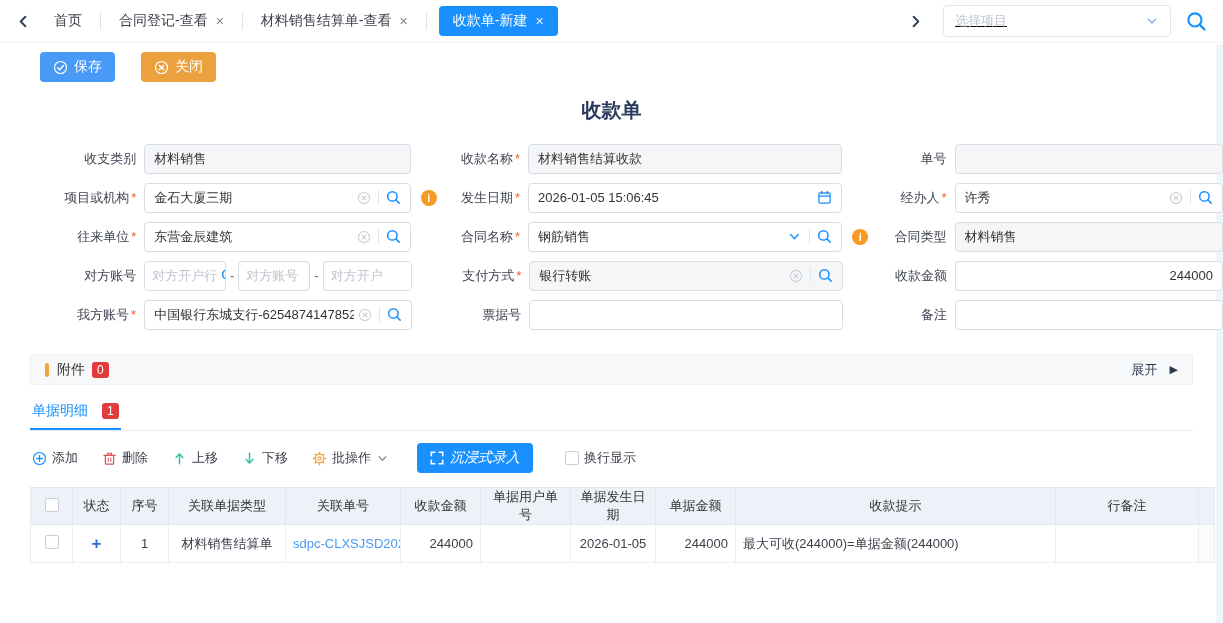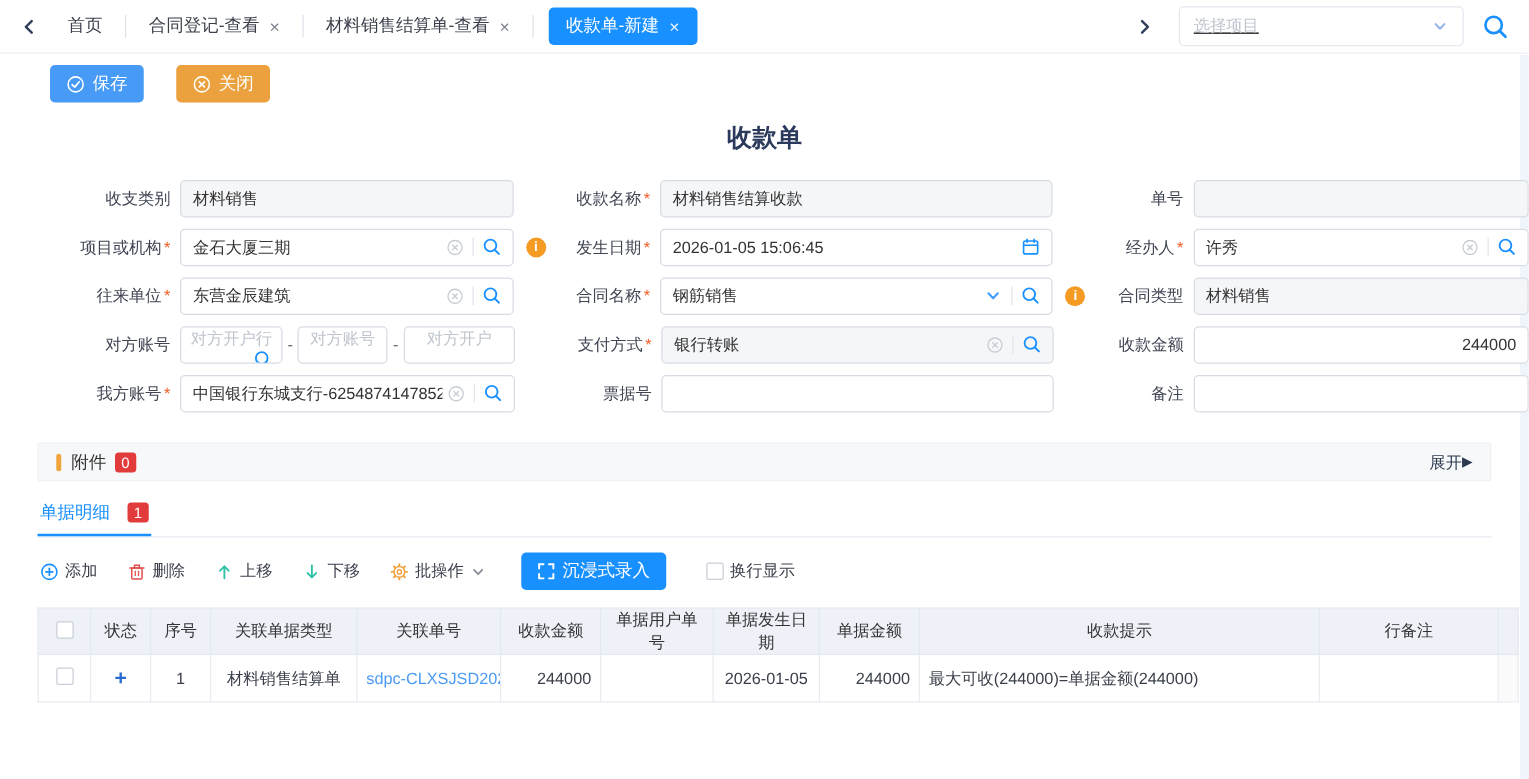--- a/index.html
+++ b/index.html
@@ -50,47 +50,47 @@
   .val { overflow:hidden; white-space:nowrap; }
   .icons { margin-left:auto; display:flex; align-items:center; gap:6px; flex:none; padding-left:4px; }
   .seg { border-left:1px solid #e1e5ec; padding-left:7px; margin-left:1px; display:flex; align-items:center; }
   .ic-clear { color:#c8ccd4; } .ic-q { color:#1890ff; } .ic-chev { color:#409eff; } .ic-cal { color:#1890ff; }
   .info { position:absolute; right:-26px; top:50%; transform:translateY(-50%); width:16px; height:16px;
     border-radius:50%; background:#f59a23; color:#fff; font-size:11px; font-weight:bold;
     display:flex; align-items:center; justify-content:center; cursor:pointer; }
   .amount { justify-content:flex-end; }
   .bankrow { display:flex; align-items:center; width:100%; }
   .mini { height:30px; border:1px solid #d8dce4; border-radius:4px; background:#fff;
-    display:flex; align-items:center; padding:0 7px; font-size:13px; overflow:hidden; white-space:nowrap;flex-direction:column; }
+    display:flex; align-items:center; padding:0 7px; font-size:13px; overflow:hidden; white-space:nowrap; }
   .mini .ph, .ph { color:#bfc4cd; }
   .dash { color:#666; margin:0 4px; font-size:13px; }
 
   
   .abar { margin:20px 30px 0 30px; height:31px; background:#f7f8fa; border:1px solid #eef0f4;
     border-radius:2px; display:flex; align-items:center; padding:0 14px; }
   .amark { width:4px; height:14px; border-radius:2px; background:#f0a43c; margin-right:8px; }
   .abar .lbl { font-size:14px; color:#333; }
   .badge { background:#e23b3b; color:#fff; font-size:12px; line-height:16px; padding:0 5px;
     border-radius:3px; margin-left:7px; }
-  .expand { margin-left:auto; display:flex; align-items:center; gap:0; font-size:13px;
+  .expand { margin-left:auto; display:flex; align-items:center; gap:12px; font-size:13px;
     color:#2c3a50; cursor:pointer; }
   .expand .tri { font-size:11px; color:#2c3a50; }
 
   
   .dtabs { margin:16px 30px 0 30px; border-bottom:1px solid #e8ebf1; }
   .dtab { display:inline-flex; align-items:center; gap:7px; padding:0 2px 8px 2px;
     border-bottom:2px solid #1890ff; color:#1890ff; font-size:14px; cursor:pointer; }
 
   
   .dtools { margin:12px 30px 0 32px; display:flex; align-items:center; gap:24px;
     font-size:13px; color:#3a3f4a; }
   .titem { display:flex; align-items:center; gap:5px; cursor:pointer; }
   .ic-add { color:#1890ff; } .ic-del { color:#e25050; } .ic-teal { color:#2fc0a5; } .ic-gear { color:#f0a03c; }
   .ic-dd { color:#8a909a; }
-  .btn-imm { background:#1890ff; margin-left:4px; }
+  .btn-imm { background:#1890ff; margin-left:4px;font-style:italic; }
   .cbx { width:14px; height:14px; border:1px solid #c9ced6; border-radius:2px; background:#fff; display:inline-block; }
 
   
   .grid { margin:14px 0 0 30px; border-collapse:collapse; table-layout:fixed; width:1184px; }
   .grid th { background:#eef2f8; height:36px; font-size:13px; font-weight:normal; color:#333;
     border:1px solid #e4e8ef; padding:0 6px; }
   .grid td { height:38px; font-size:13px; color:#3a3f4a; border:1px solid #e9ecf1; padding:0 7px;
     overflow:hidden; white-space:nowrap; }
   .tc { text-align:center; } .tr { text-align:right; } .tl { text-align:left; }
   .plus { color:#2a6bd2; font-weight:bold; font-size:17px; line-height:1; }

